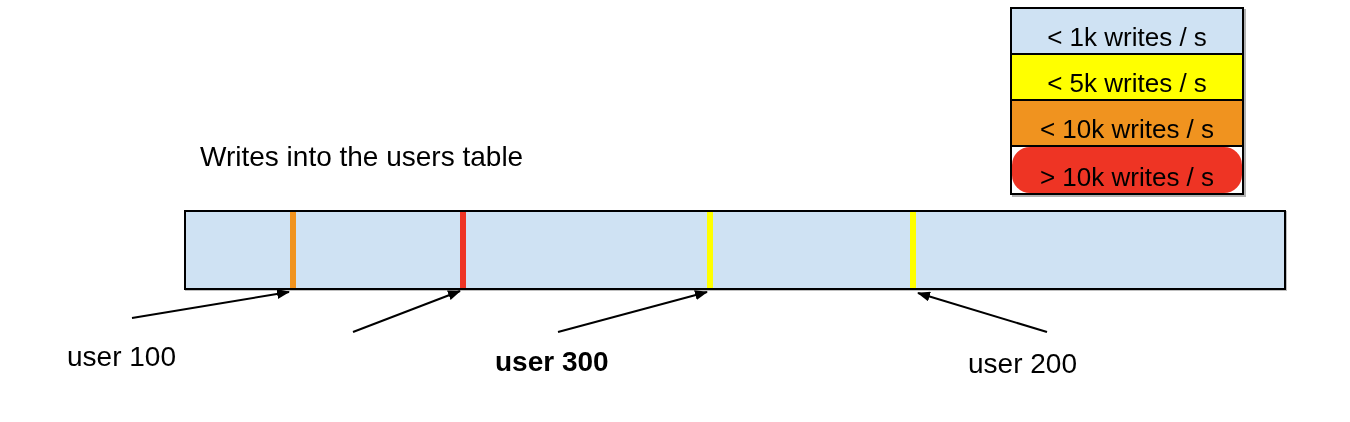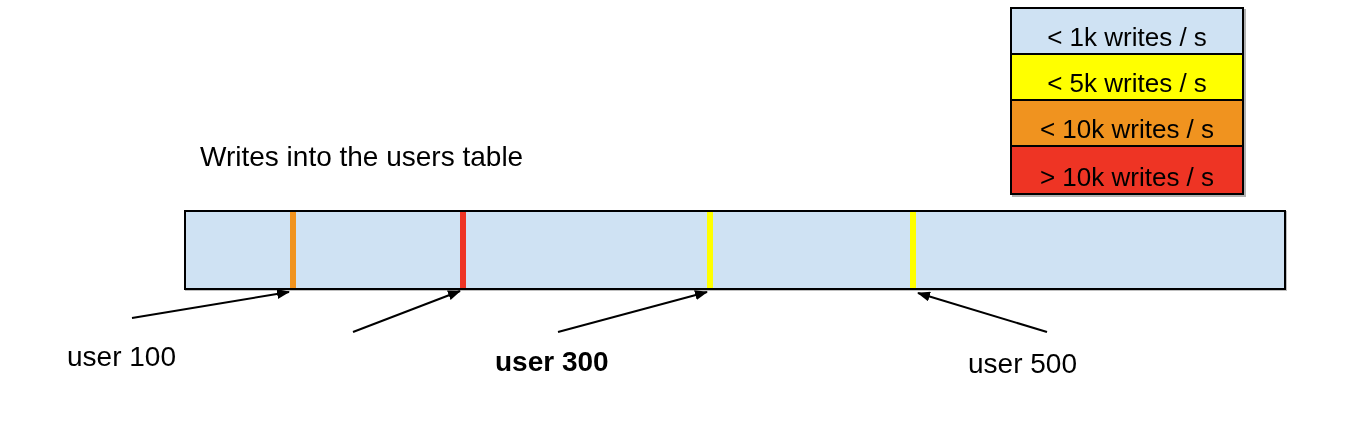--- a/index.html
+++ b/index.html
@@ -75,21 +75,21 @@
   <div class="legend" id="legend">
       <div class="legend-row" style="background: rgb(207, 226, 243);">
         <span>&lt; 1k writes / s</span>
       </div>
       <div class="legend-row" style="background: rgb(255, 255, 0);">
         <span>&lt; 5k writes / s</span>
       </div>
       <div class="legend-row" style="background: rgb(240, 147, 31);">
         <span>&lt; 10k writes / s</span>
       </div>
-      <div class="legend-row" style="background: rgb(238, 52, 36);">
+      <div class="legend-row" style="background: rgb(238, 52, 36); border-radius: 18px;">
         <span>&gt; 10k writes / s</span>
       </div>
     </div>
 
   <div class="bar" id="bar" style="left: 184px; top: 210px; width: 1102px; height: 80px; background: rgb(207, 226, 243); border-color: rgb(0, 0, 0);">
       <div class="marker" title="user 100 — &lt; 10k writes / s" style="left: 104px; background: rgb(240, 147, 31);"></div>
       <div class="marker" title="user 200 — &gt; 10k writes / s" style="left: 274px; background: rgb(238, 52, 36);"></div>
       <div class="marker" title="user 300 — &lt; 5k writes / s" style="left: 521px; background: rgb(255, 255, 0);"></div>
       <div class="marker" title="user 400 — &lt; 5k writes / s" style="left: 724px; background: rgb(255, 255, 0);"></div>
     </div>
@@ -101,14 +101,14 @@
       </marker>
     </defs>
   <line x1="132" y1="318" x2="289" y2="292" stroke="#000000" stroke-width="2" marker-end="url(#arrowhead)"></line>
       <line x1="353" y1="332" x2="460" y2="291" stroke="#000000" stroke-width="2" marker-end="url(#arrowhead)"></line>
       <line x1="558" y1="332" x2="707" y2="292" stroke="#000000" stroke-width="2" marker-end="url(#arrowhead)"></line>
       <line x1="1047" y1="332" x2="918" y2="293" stroke="#000000" stroke-width="2" marker-end="url(#arrowhead)"></line>
     </svg>
 
 <div class="user-label" style="left: 53px; top: 342px; margin-left: 14px;">user 100</div>
     <div class="user-label" style="left: 495px; top: 347px; font-weight: bold;">user 300</div>
-    <div class="user-label" style="left: 968px; top: 349px;">user 500</div>
+    <div class="user-label" style="left: 968px; top: 349px;">user 200</div>
   </div>
 
 </body></html>

